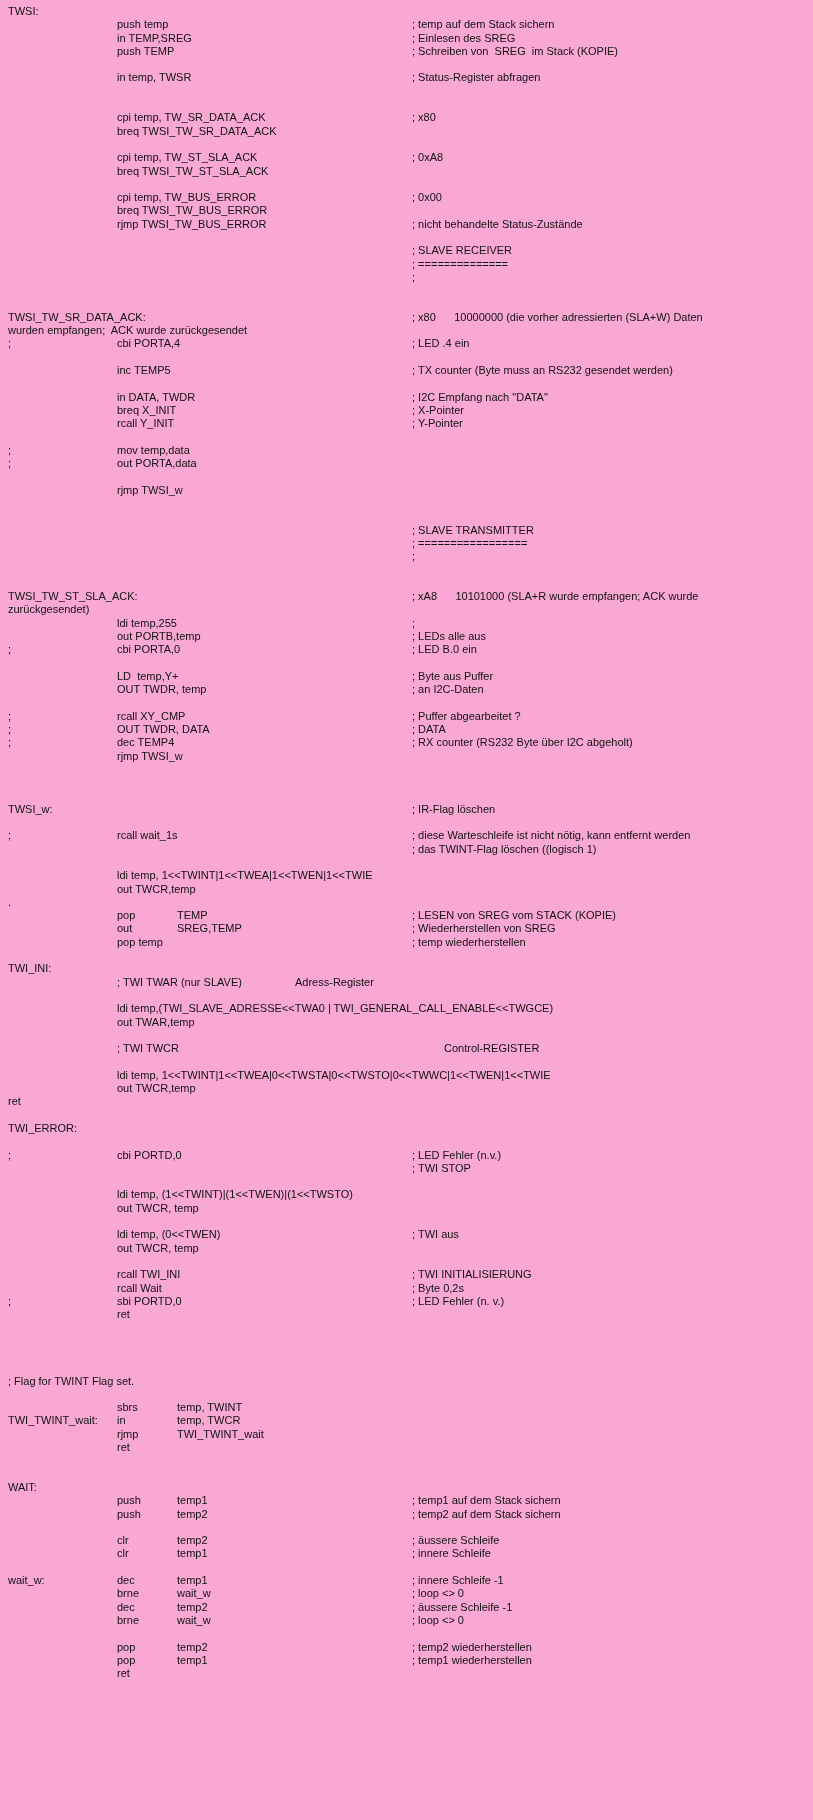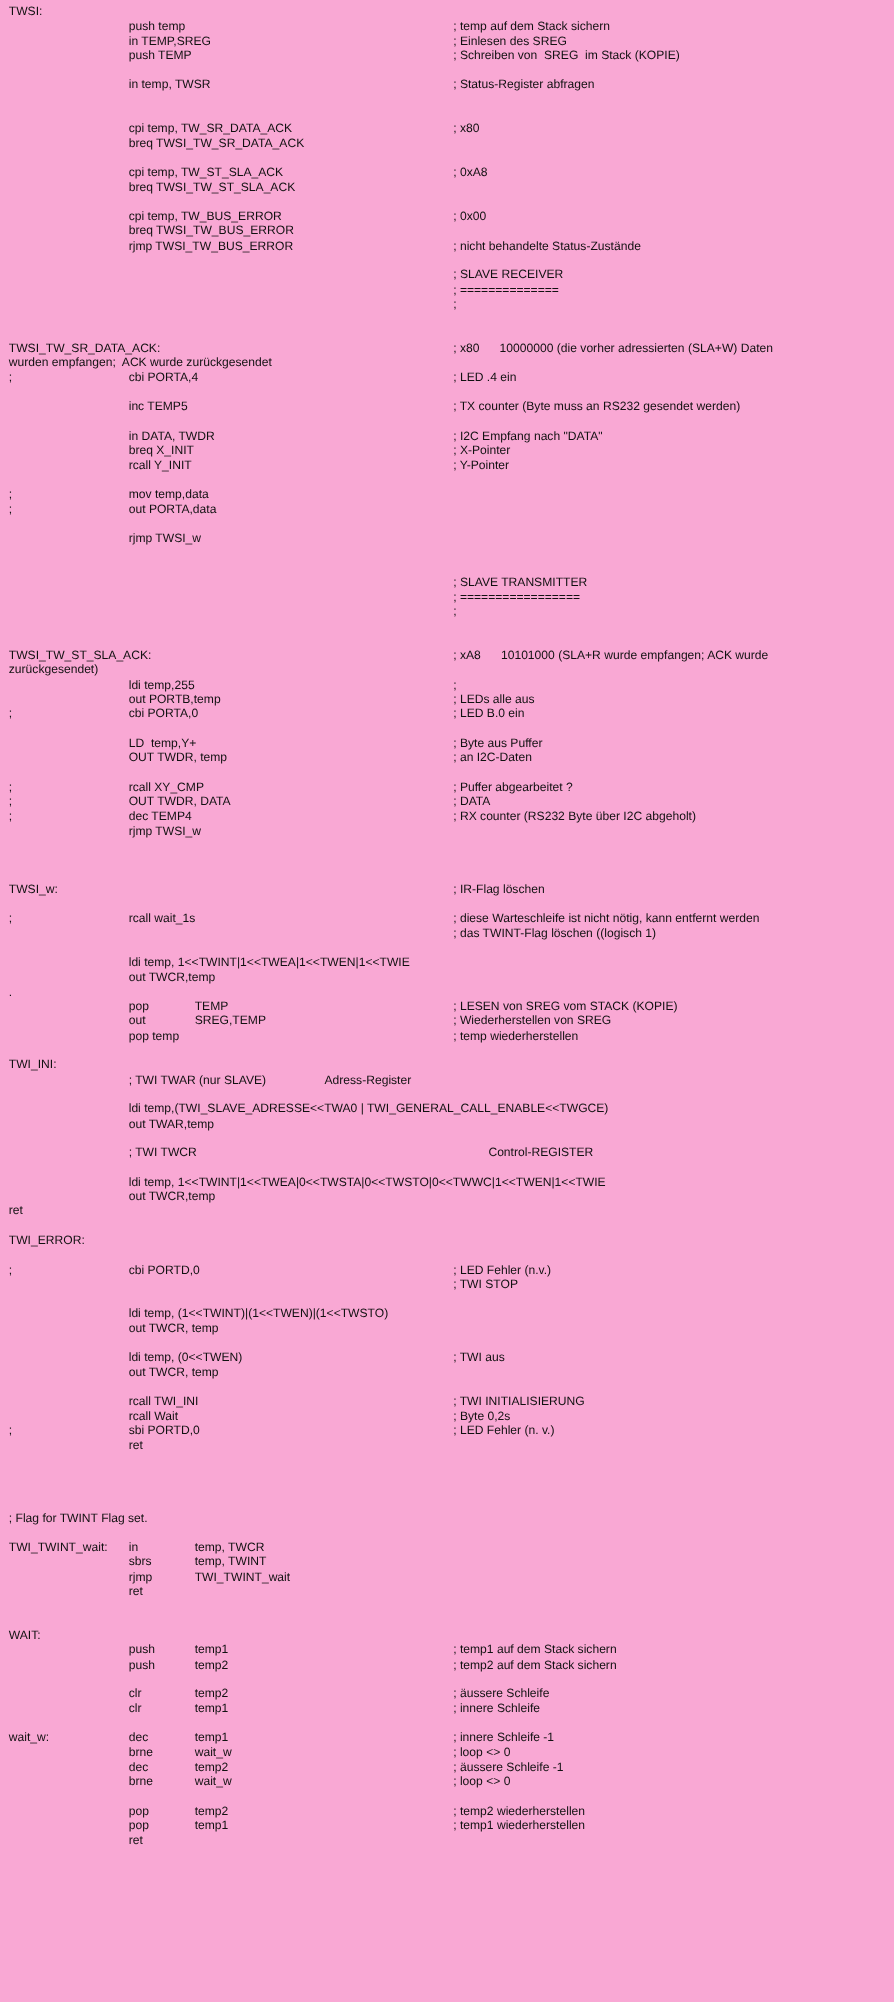--- a/index.html
+++ b/index.html
@@ -307,27 +307,27 @@
       </div>
       <div class="line"></div>
       <div class="line"></div>
       <div class="line"></div>
       <div class="line"></div>
       <div class="line">
         <span class="col-label">; Flag for TWINT Flag set.</span>
       </div>
       <div class="line"></div>
       <div class="line">
+        <span class="col-code">sbrs</span>
+        <span class="col-operand">temp, TWINT</span>
+      </div>
+      <div class="line">
         <span class="col-label">TWI_TWINT_wait:</span>
         <span class="col-code">in</span>
         <span class="col-operand">temp, TWCR</span>
-      </div>
-      <div class="line">
-        <span class="col-code">sbrs</span>
-        <span class="col-operand">temp, TWINT</span>
       </div>
       <div class="line">
         <span class="col-code">rjmp</span>
         <span class="col-operand">TWI_TWINT_wait</span>
       </div>
       <div class="line">
         <span class="col-code">ret</span>
       </div>
       <div class="line"></div>
       <div class="line"></div>

